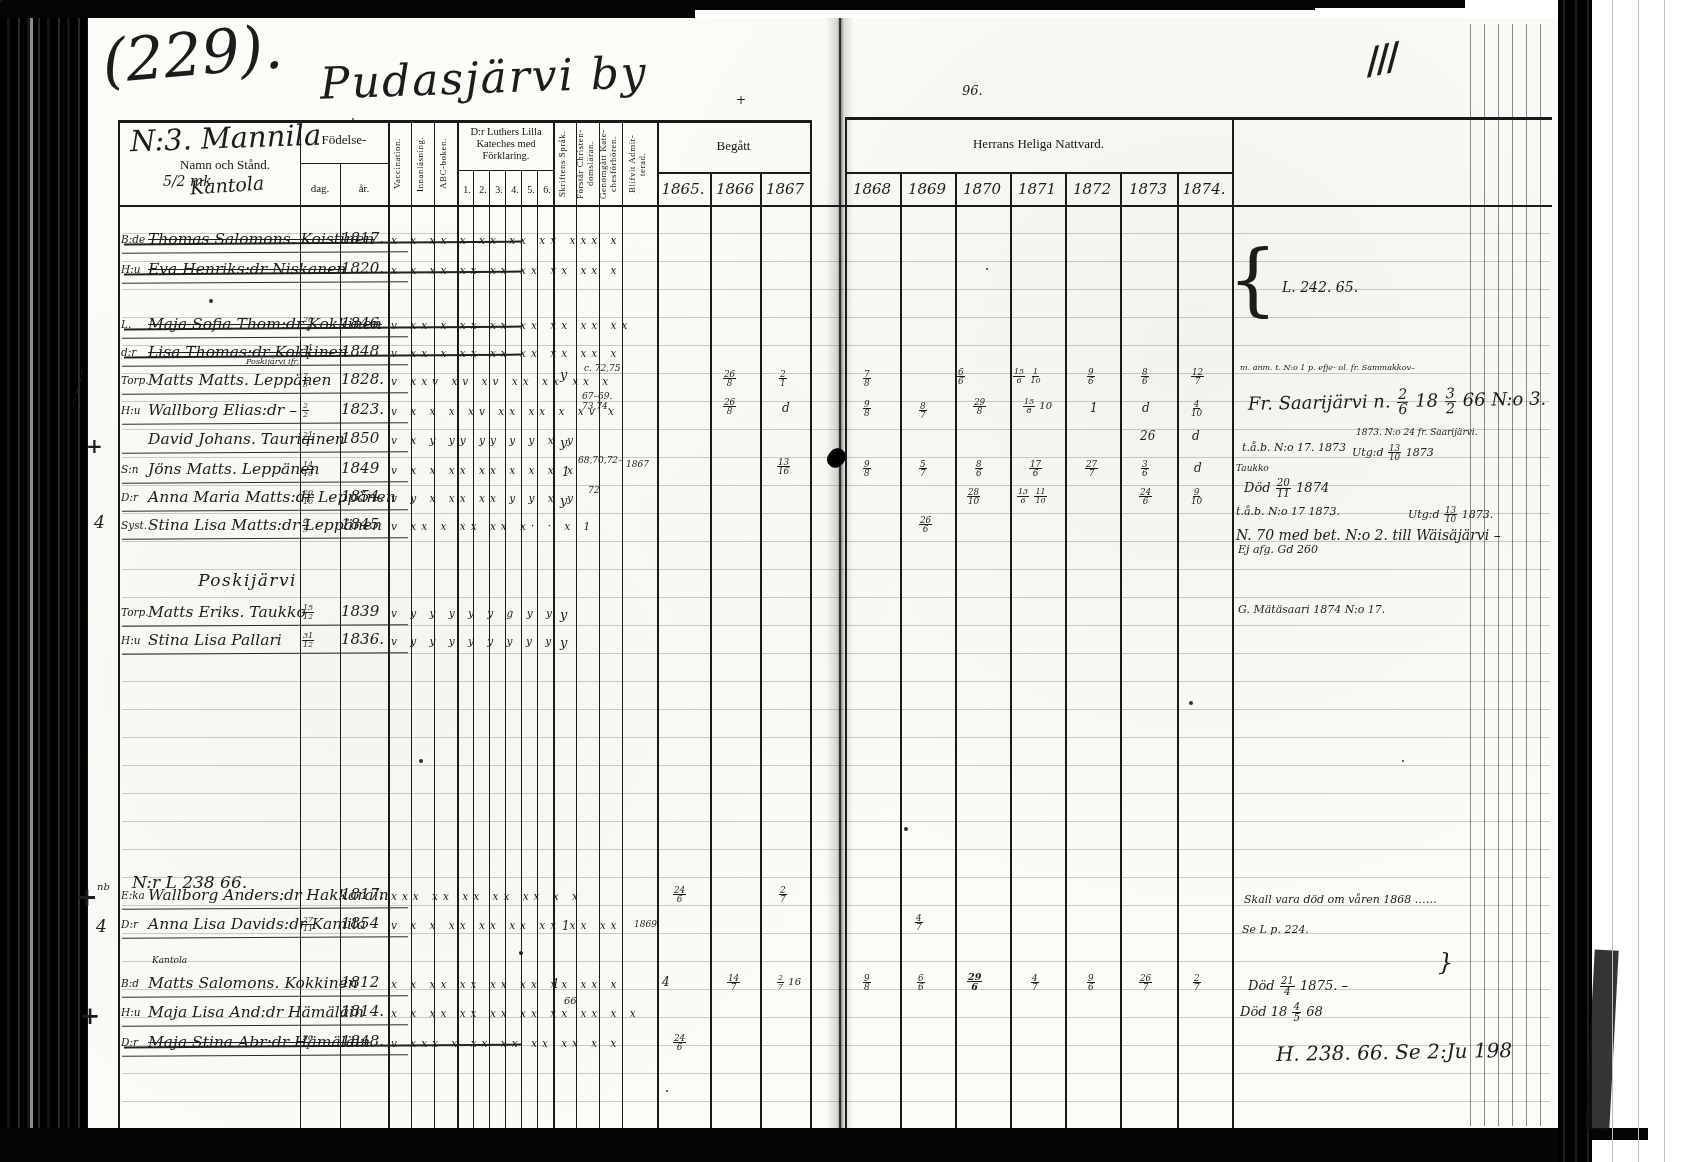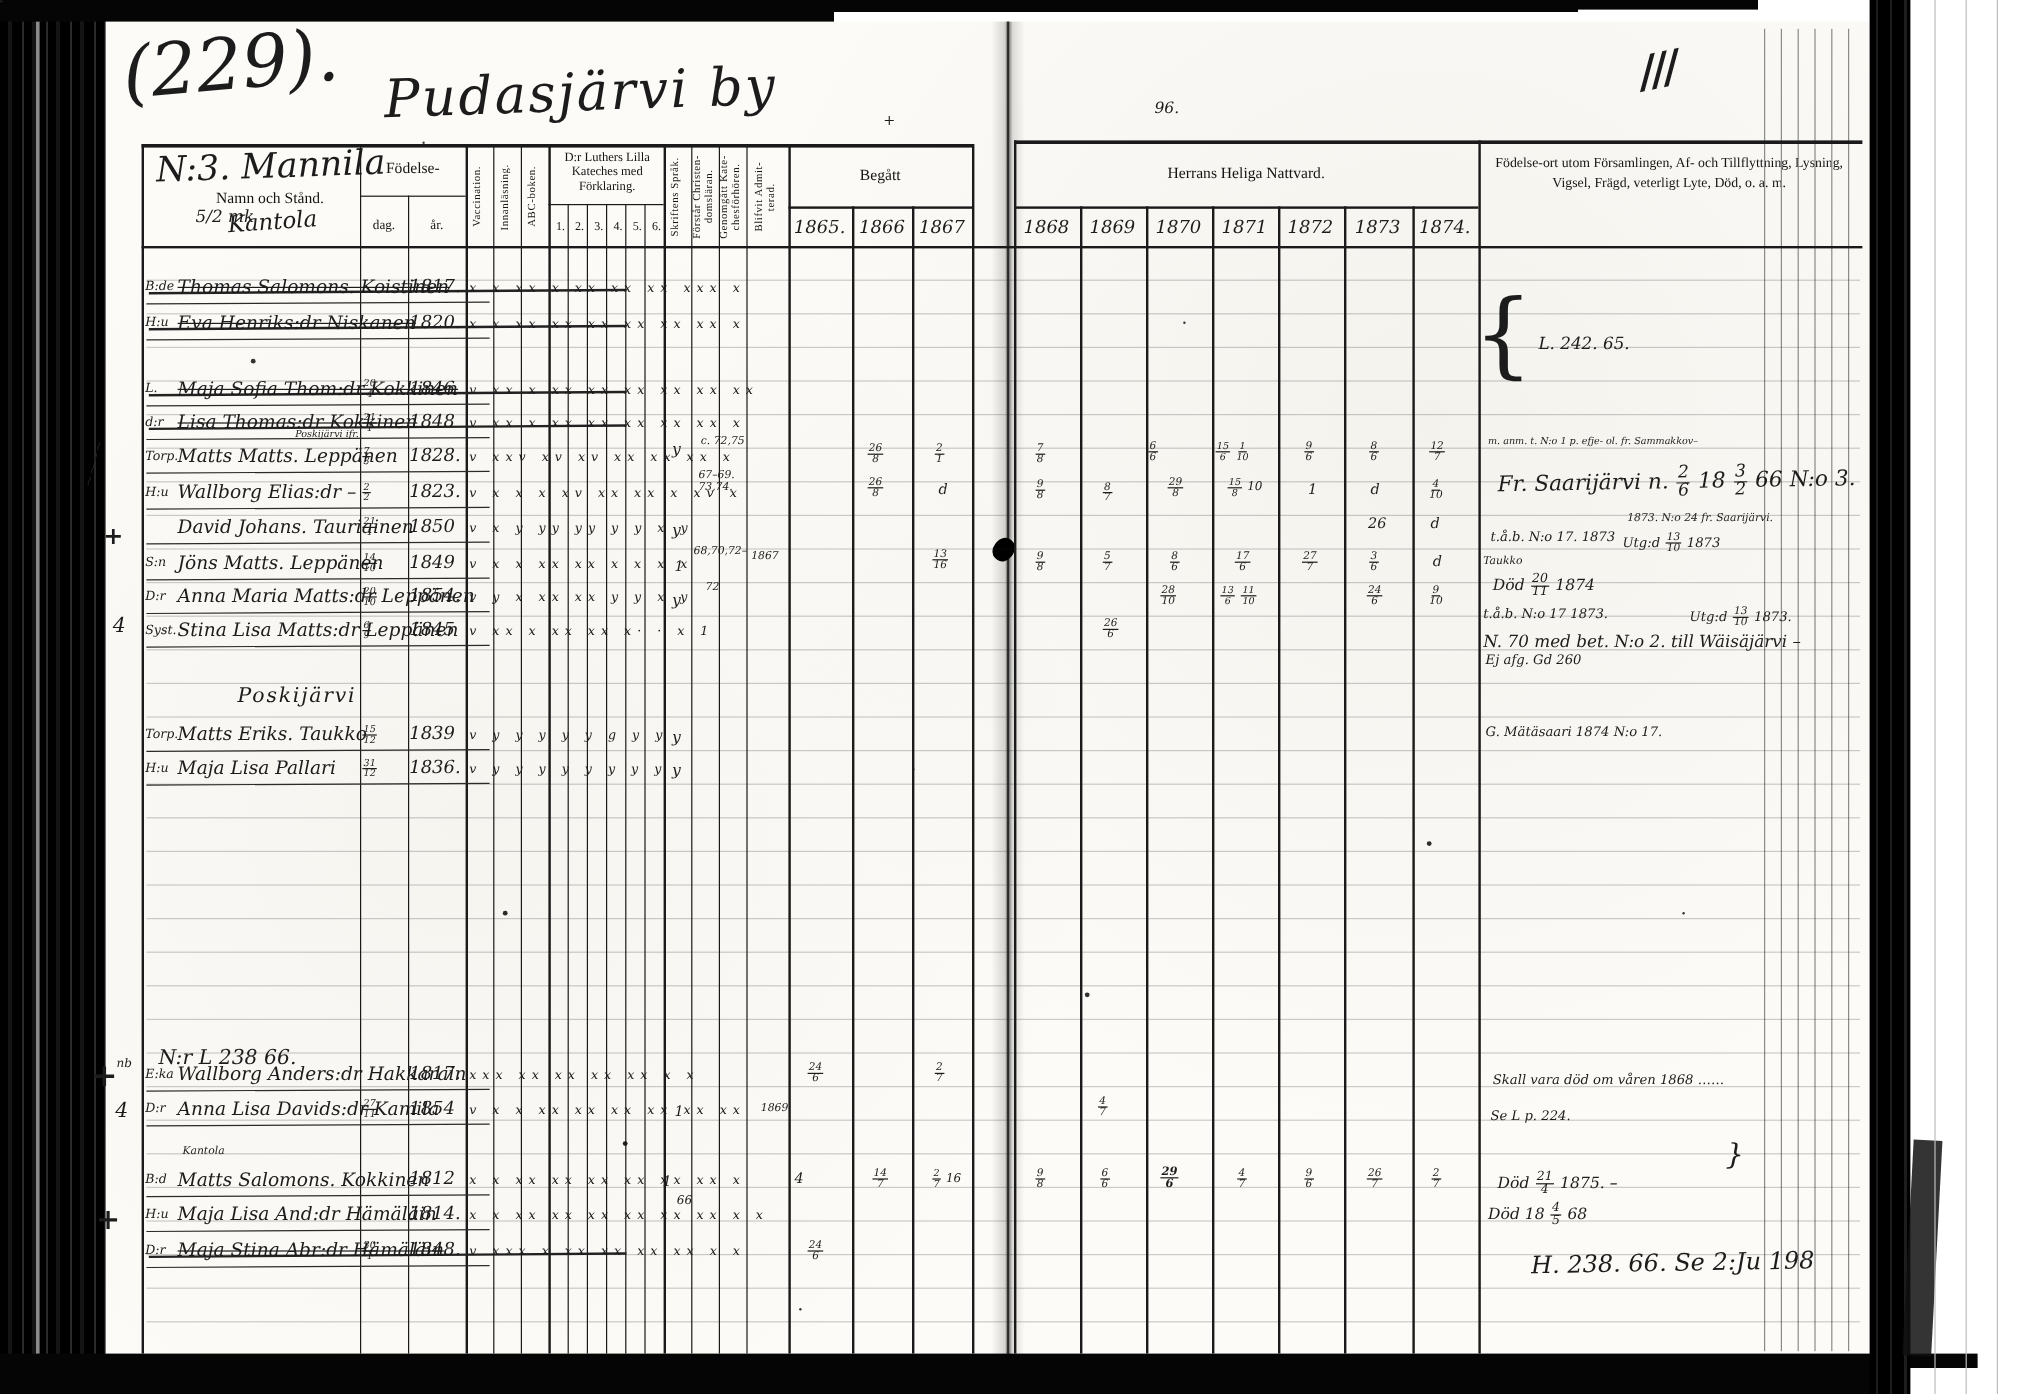--- a/index.html
+++ b/index.html
@@ -88,21 +88,20 @@
   <div class="abs printed" style="left:459px;top:126px;width:94px;text-align:center;font-size:10.5px;line-height:12px;">D:r Luthers Lilla Kateches med Förklaring.</div>
   <div class="abs printed" style="left:459px;top:184px;width:16px;text-align:center;font-size:10px;">1.</div>
   <div class="abs printed" style="left:475px;top:184px;width:16px;text-align:center;font-size:10px;">2.</div>
   <div class="abs printed" style="left:491px;top:184px;width:16px;text-align:center;font-size:10px;">3.</div>
   <div class="abs printed" style="left:507px;top:184px;width:16px;text-align:center;font-size:10px;">4.</div>
   <div class="abs printed" style="left:523px;top:184px;width:16px;text-align:center;font-size:10px;">5.</div>
   <div class="abs printed" style="left:539px;top:184px;width:16px;text-align:center;font-size:10px;">6.</div>
 
   <div class="abs printed" style="left:660px;top:138px;width:147px;text-align:center;font-size:13px;">Begått</div>
   <div class="abs printed" style="left:848px;top:136px;width:381px;text-align:center;font-size:13px;">Herrans Heliga Nattvard.</div>
-  <div class="abs printed" style="left:1240px;top:128px;width:302px;text-align:center;font-size:11.5px;line-height:17px;">Födelse-ort utom Församlingen, Af- och Tillflyttning, Lysning, Vigsel, Frägd, veterligt Lyte, Död, o. a. m.</div>
   <div id="year-labels">
       <div class="hw" style="left: 659px; top: 182px; width: 48px; text-align: center; font-size: 15px;">1865.</div>
       <div class="hw" style="left: 711px; top: 182px; width: 48px; text-align: center; font-size: 15px;">1866</div>
       <div class="hw" style="left: 761px; top: 182px; width: 48px; text-align: center; font-size: 15px;">1867</div>
       <div class="hw" style="left: 846px; top: 182px; width: 52px; text-align: center; font-size: 15px;">1868</div>
       <div class="hw" style="left: 901px; top: 182px; width: 52px; text-align: center; font-size: 15px;">1869</div>
       <div class="hw" style="left: 956px; top: 182px; width: 52px; text-align: center; font-size: 15px;">1870</div>
       <div class="hw" style="left: 1011px; top: 182px; width: 52px; text-align: center; font-size: 15px;">1871</div>
       <div class="hw" style="left: 1066px; top: 182px; width: 52px; text-align: center; font-size: 15px;">1872</div>
       <div class="hw" style="left: 1122px; top: 182px; width: 52px; text-align: center; font-size: 15px;">1873</div>
@@ -298,21 +297,21 @@
         <div class="hw" style="left: 301px; top: 604px; font-size: 10px;"><span class="fr">
             <span class="fn">15</span>
             <span class="fd">12</span>
           </span></div>
         <div class="hw" style="left: 341px; top: 604px; font-size: 15px;">1839</div>
         <div class="hw" style="left: 391px; top: 608px; font-size: 10.5px; letter-spacing: 5px;">v y y y y y g y y</div>
       </div>
       <div style="position: absolute; left: 0px; top: 0px;">
         <div class="line" style="left: 122px; top: 653px; width: 286px; height: 1px; background: rgb(43, 43, 43); transform: rotate(-0.3deg);"></div>
         <div class="hw" style="left: 121px; top: 635px; font-size: 10.5px;">H:u</div>
-        <div class="hw" style="left: 148px; top: 633px; font-size: 15.5px;">Maja Lisa Pallari</div>
+        <div class="hw" style="left: 148px; top: 633px; font-size: 15.5px;">Stina Lisa Pallari</div>
         <div class="hw" style="left: 301px; top: 632px; font-size: 10px;"><span class="fr">
             <span class="fn">31</span>
             <span class="fd">12</span>
           </span></div>
         <div class="hw" style="left: 341px; top: 632px; font-size: 15px;">1836.</div>
         <div class="hw" style="left: 391px; top: 636px; font-size: 10.5px; letter-spacing: 5px;">v y y y y y y y y</div>
       </div>
       <div style="position: absolute; left: 0px; top: 0px;">
         <div class="line" style="left: 122px; top: 908px; width: 286px; height: 1px; background: rgb(43, 43, 43); transform: rotate(-0.3deg);"></div>
         <div class="hw" style="left: 121px; top: 890px; font-size: 10.5px;">E:ka</div>

